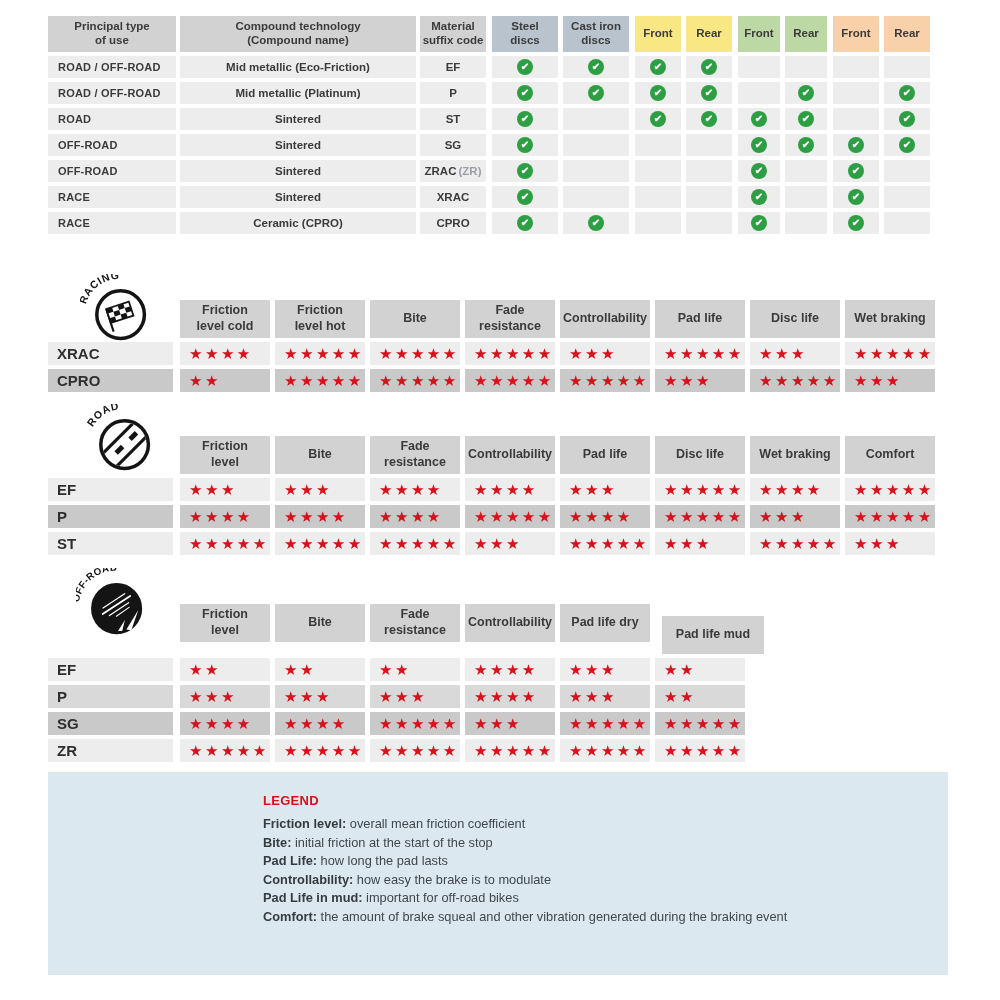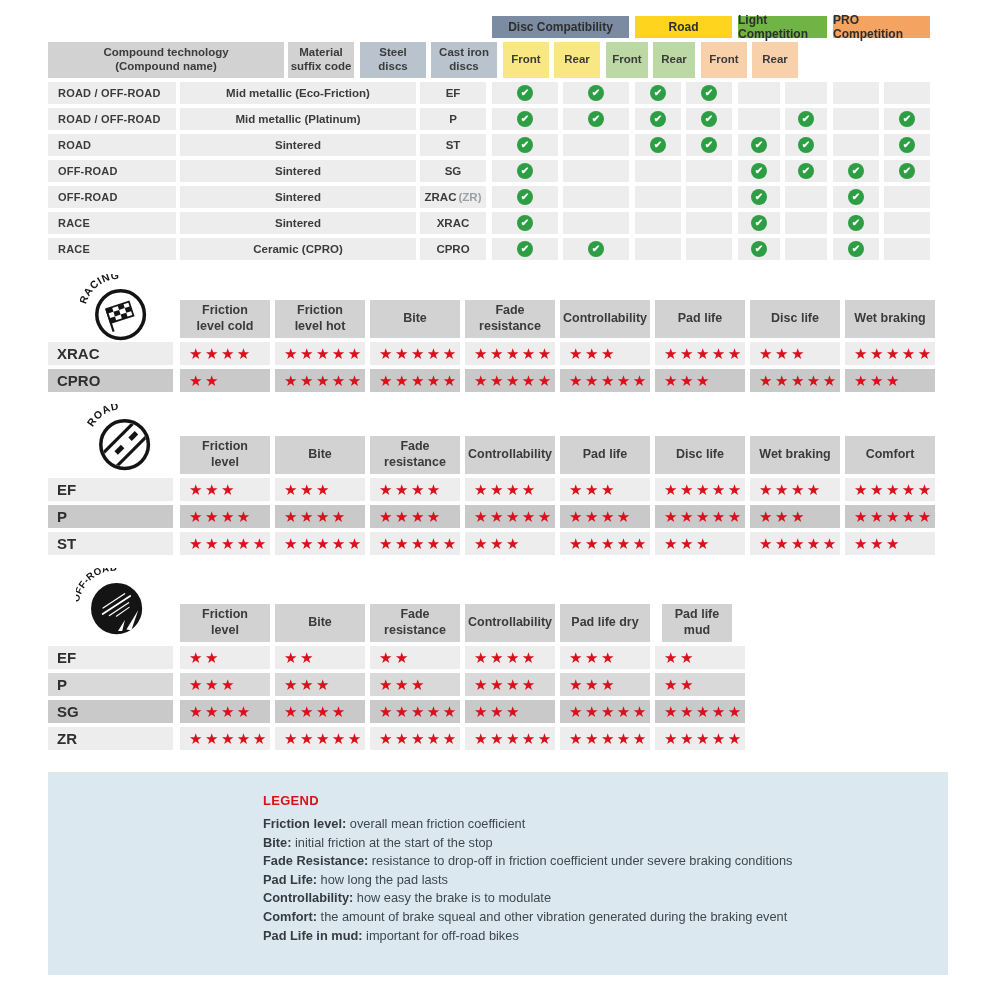--- a/index.html
+++ b/index.html
@@ -38,27 +38,22 @@
   
   .sec-icon{width:70px;height:70px;}
 </style>
 </head>
 <body>
 
 <div class="page">
 
   <div id="compat" class="abs" style="left:48px;top:16px;">
       <div class="frow mb4">
-        <div style="width: 444px;"></div>
-        <div class="gbar" style="width: 137px; background: rgb(123, 139, 161); margin-right: 6px;">Disc Compatibility</div>
-        <div class="gbar" style="width: 97px; background: rgb(254, 212, 31); margin-right: 6px;">Road</div>
-        <div class="gbar" style="width: 89px; background: rgb(111, 180, 68); margin-right: 6px;">Light Competition</div>
-        <div class="gbar" style="width: 97px; background: rgb(244, 163, 96);">PRO Competition</div>
-      </div>
-      <div class="frow mb4">
+        <div class="cell hcell" style="width: 128px; margin-right: 4px;">Principal type
+of use</div>
         <div class="cell hcell" style="width: 236px; margin-right: 4px;">Compound technology
 (Compound name)</div>
         <div class="cell hcell" style="width: 66px; margin-right: 6px;">Material
 suffix code</div>
         <div class="cell hcell" style="width: 66px; margin-right: 5px; background: rgb(185, 195, 206);">Steel
 discs</div>
         <div class="cell hcell" style="width: 66px; margin-right: 6px; background: rgb(185, 195, 206);">Cast iron
 discs</div>
         <div class="cell hcell" style="width: 46px; margin-right: 5px; background: rgb(249, 231, 131);">Front</div>
         <div class="cell hcell" style="width: 46px; margin-right: 6px; background: rgb(249, 231, 131);">Rear</div>
@@ -464,21 +459,21 @@
   <div id="tbl-offroad" class="abs" style="left:48px;top:604px;">
       <div class="frow mb4">
         <div style="width: 132px;"></div>
         <div class="sh-cell" style="width: 90px; margin-right: 5px;">Friction
 level</div>
         <div class="sh-cell" style="width: 90px; margin-right: 5px;">Bite</div>
         <div class="sh-cell" style="width: 90px; margin-right: 5px;">Fade
 resistance</div>
         <div class="sh-cell" style="width: 90px; margin-right: 5px;">Controllability</div>
         <div class="sh-cell" style="width: 90px; margin-right: 12px;">Pad life dry</div>
-        <div class="sh-cell" style="width: 70px;">Pad life mud</div>
+        <div class="sh-cell" style="width: 102px; margin-top: 12px;">Pad life mud</div>
       </div>
       <div class="frow mb4">
         <div class="cell srow-label shade-light" style="width: 125px; margin-right: 7px;">EF</div>
         <div class="cell stars-cell shade-light" title="2/5" style="width: 90px; margin-right: 5px;">
           <div class="stars" style="color: rgb(216, 18, 29);">★★</div>
         </div>
         <div class="cell stars-cell shade-light" title="2/5" style="width: 90px; margin-right: 5px;">
           <div class="stars" style="color: rgb(216, 18, 29);">★★</div>
         </div>
         <div class="cell stars-cell shade-light" title="2/5" style="width: 90px; margin-right: 5px;">
@@ -558,22 +553,21 @@
         </div>
       </div>
     </div>
 
   <div id="legend" class="abs" style="background: rgb(220, 232, 239);">
     <div class="legend-inner">
       <div class="legend-title">LEGEND</div>
       <div id="legend-lines">
           <div class="lg-line"><b>Friction level: </b><span>overall mean friction coefficient</span></div>
           <div class="lg-line"><b>Bite: </b><span>initial friction at the start of the stop</span></div>
-          <div class="lg-line"><b>Fade Resistance: </b><span>resistance to drop-off in friction coefficient under severe braking conditions</span></div>
           <div class="lg-line"><b>Pad Life: </b><span>how long the pad lasts</span></div>
           <div class="lg-line"><b>Controllability: </b><span>how easy the brake is to modulate</span></div>
+          <div class="lg-line"><b>Pad Life in mud: </b><span>important for off-road bikes</span></div>
           <div class="lg-line"><b>Comfort: </b><span>the amount of brake squeal and other vibration generated during the braking event</span></div>
-          <div class="lg-line"><b>Pad Life in mud: </b><span>important for off-road bikes</span></div>
         </div>
     </div>
   </div>
 
 </div>
 
 </body></html>

